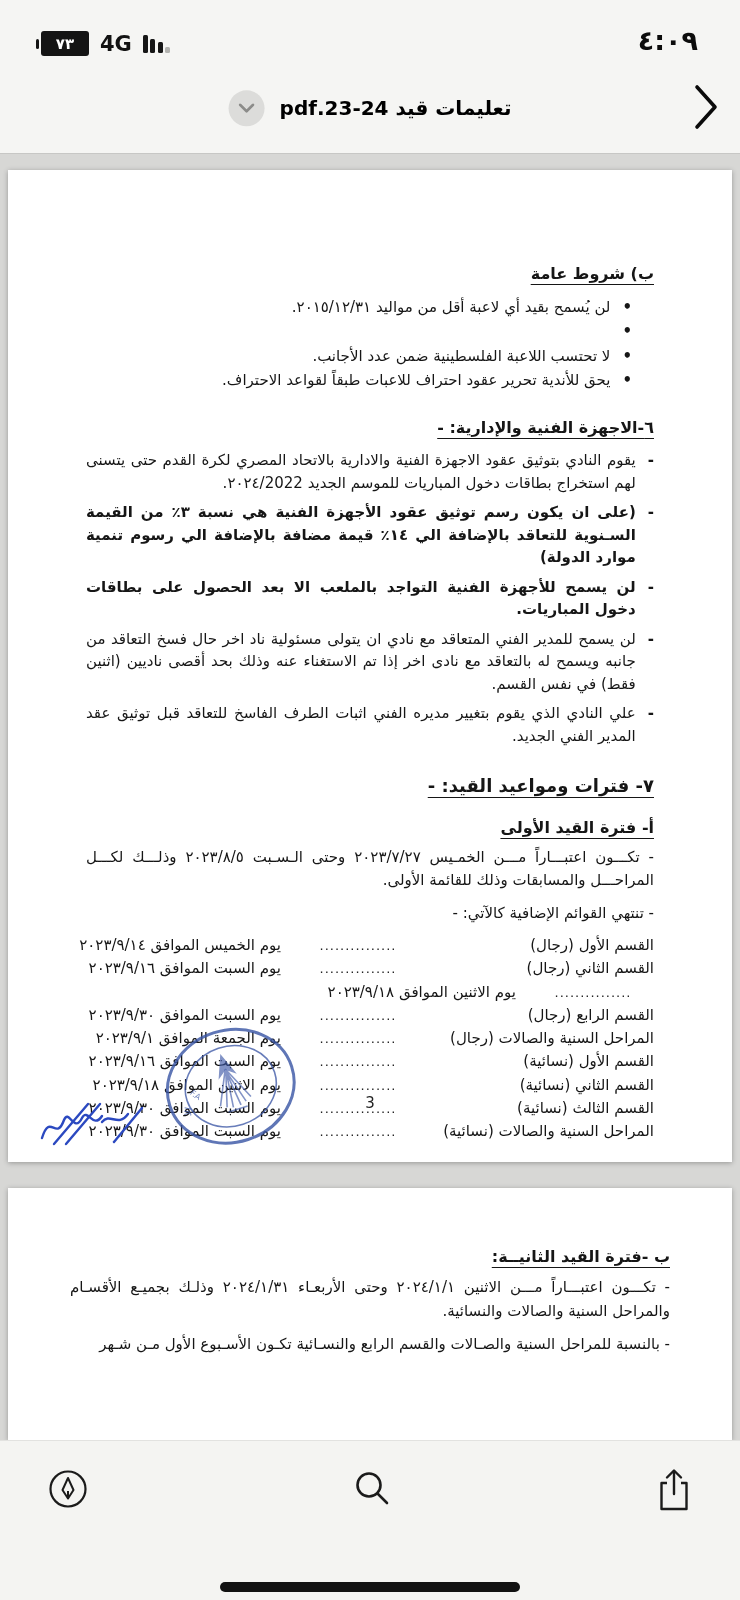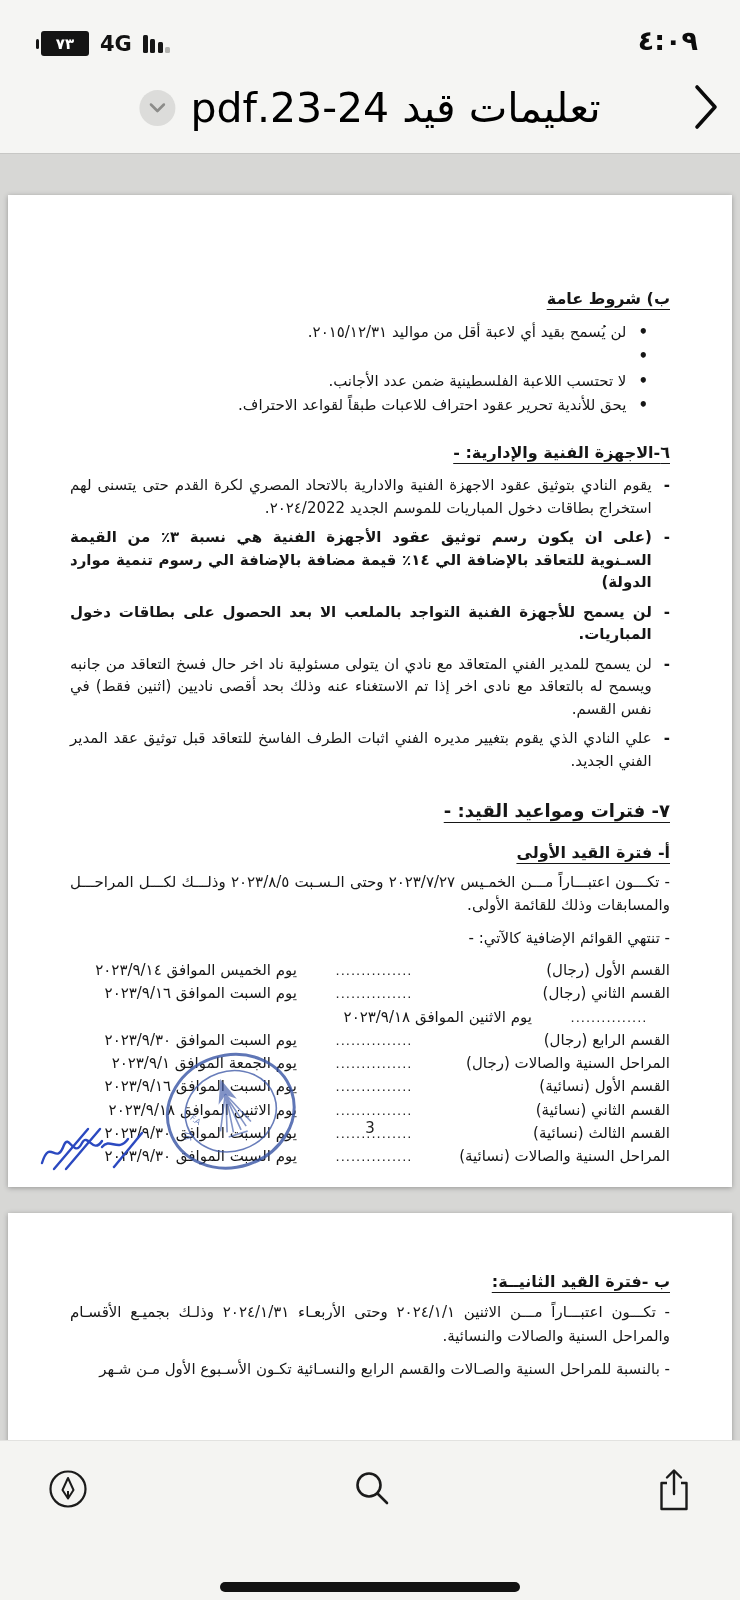--- a/index.html
+++ b/index.html
@@ -16,27 +16,27 @@
   .signal { display:flex; align-items:flex-end; gap:2.5px; height:19px; }
   .signal i { display:block; width:5px; border-radius:1.5px; background:#161616; }
   .signal i:nth-child(1){height:18px;} .signal i:nth-child(2){height:14px;}
   .signal i:nth-child(3){height:11px;} .signal i:nth-child(4){height:6px; background:#b3b3b0;}
   .sb-time { font-size:27px; font-weight:600; color:#0c0c0c; letter-spacing:1px; }
 
   
   .nav-bar { height:90px; background:#f5f5f3; position:relative; border-bottom:1px solid #c7c7c5; }
   .nav-title-group { position:absolute; top:50%; left:50%; transform:translate(-50%,-52%); display:flex; align-items:center; gap:15px; }
   .chevron-circle { width:36px; height:36px; border-radius:50%; background:#dcdcda; display:flex; align-items:center; justify-content:center; cursor:pointer; }
-  .nav-title { font-size:41px; font-weight:400; color:#000; direction:rtl; white-space:nowrap; }
+  .nav-title { font-size:20px; font-weight:700; color:#000; direction:rtl; white-space:nowrap; }
   .back-chevron { position:absolute; right:20px; top:50%; transform:translateY(-50%); cursor:pointer; }
 
   
   .content { height:1286px; background:#d7d7d5; padding:16px 8px 0; }
   .pdf-page { background:#fff; box-shadow:0 1px 5px rgba(0,0,0,0.30); direction:rtl; }
-  .page3 { height:992px; padding:94px 62px 0; position:relative; overflow:hidden;margin-top:25px; }
+  .page3 { height:992px; padding:94px 78px 0; position:relative; overflow:hidden; }
   .page4 { height:252px; padding:59px 62px 0; position:relative; overflow:hidden; }
   .page-gap { height:26px; }
 
   .doc-heading { font-weight:bold; font-size:16px; text-decoration:underline; text-underline-offset:5px; }
   .h-staff   { margin-top:26px; }
   .h-periods { margin-top:28px; font-size:18px; }
   .h-period-a{ margin-top:22px; }
 
   .bullet-list { margin-top:12px; padding-right:22px; }
   .bullet-row { display:flex; gap:12px; line-height:1.62; font-size:15px; }

